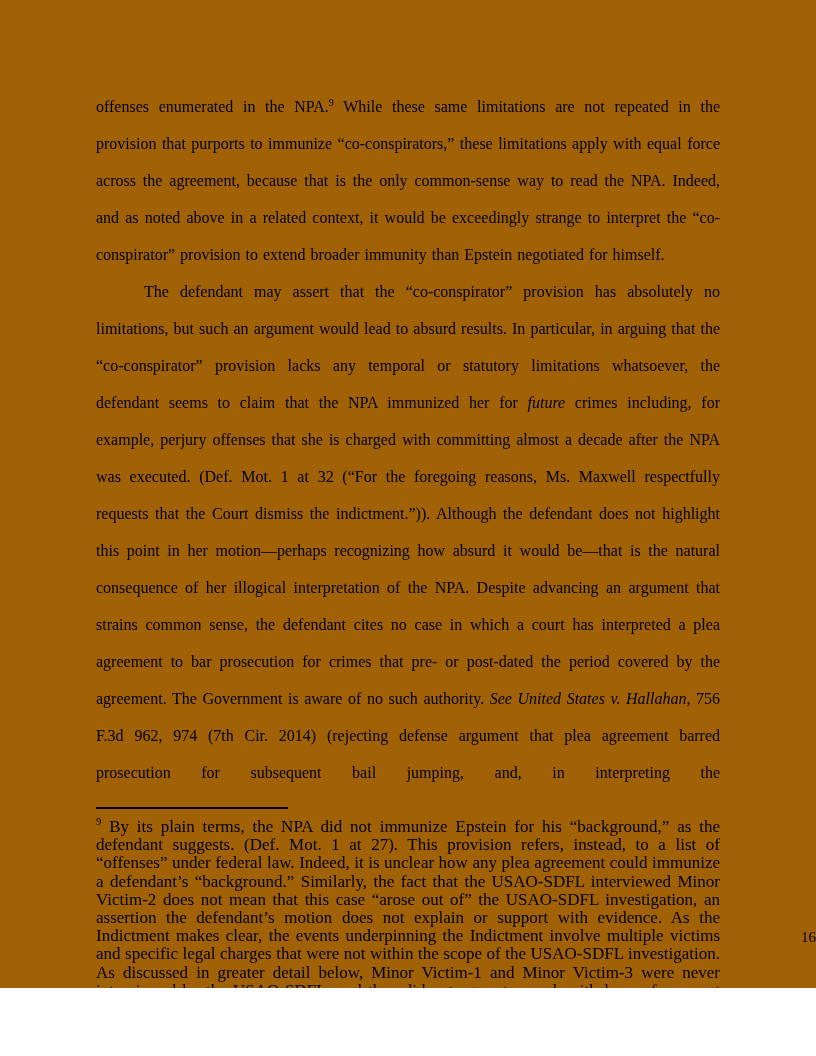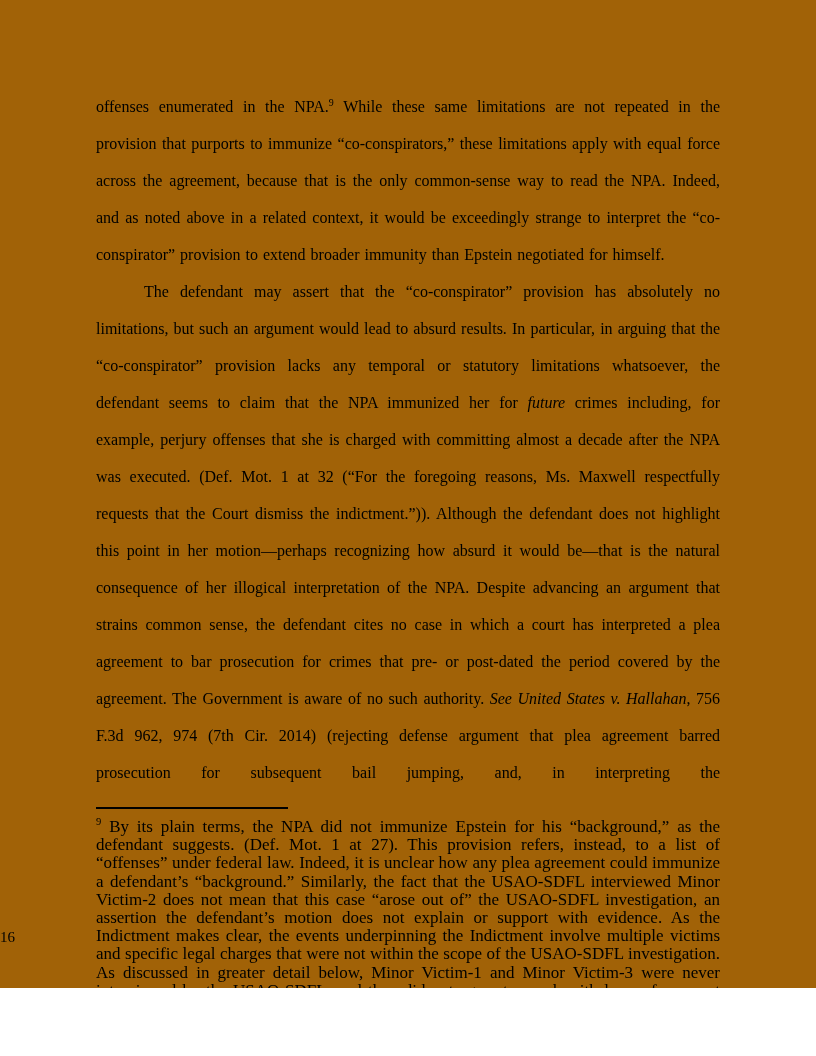--- a/index.html
+++ b/index.html
@@ -49,21 +49,21 @@
     margin: 9px 0 0 0;
     font-size: 17px;
     line-height: 18.2px;
     text-align: justify;
   }
   .page-number {
     position: absolute;
     left: 0;
     right: 0;
     bottom: 42px;
-    text-align: left;
+    text-align: right;
     font-size: 15px;
   }
 </style>
 </head>
 <body>
 
 <div class="page">
   <div class="content">
     <div>
         <p class="para"><span>offenses enumerated in the NPA.</span><sup>9</sup><span>  While these same limitations are not repeated in the provision that purports to immunize “co-conspirators,” these limitations apply with equal force across the agreement, because that is the only common-sense way to read the NPA.  Indeed, and as noted above in a related context, it would be exceedingly strange to interpret the “co-conspirator” provision to extend broader immunity than Epstein negotiated for himself.</span></p>

